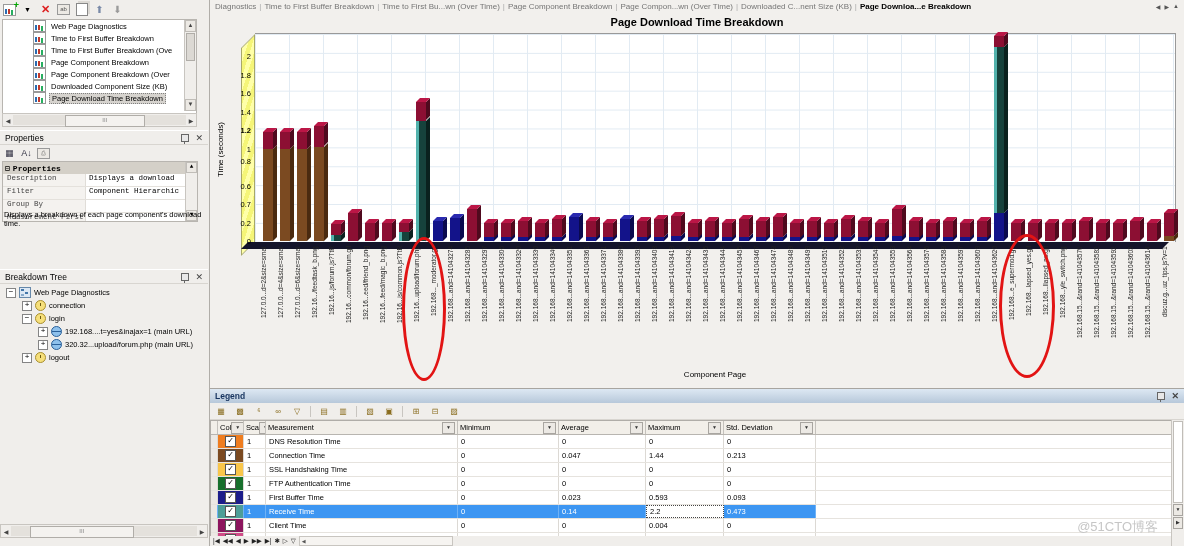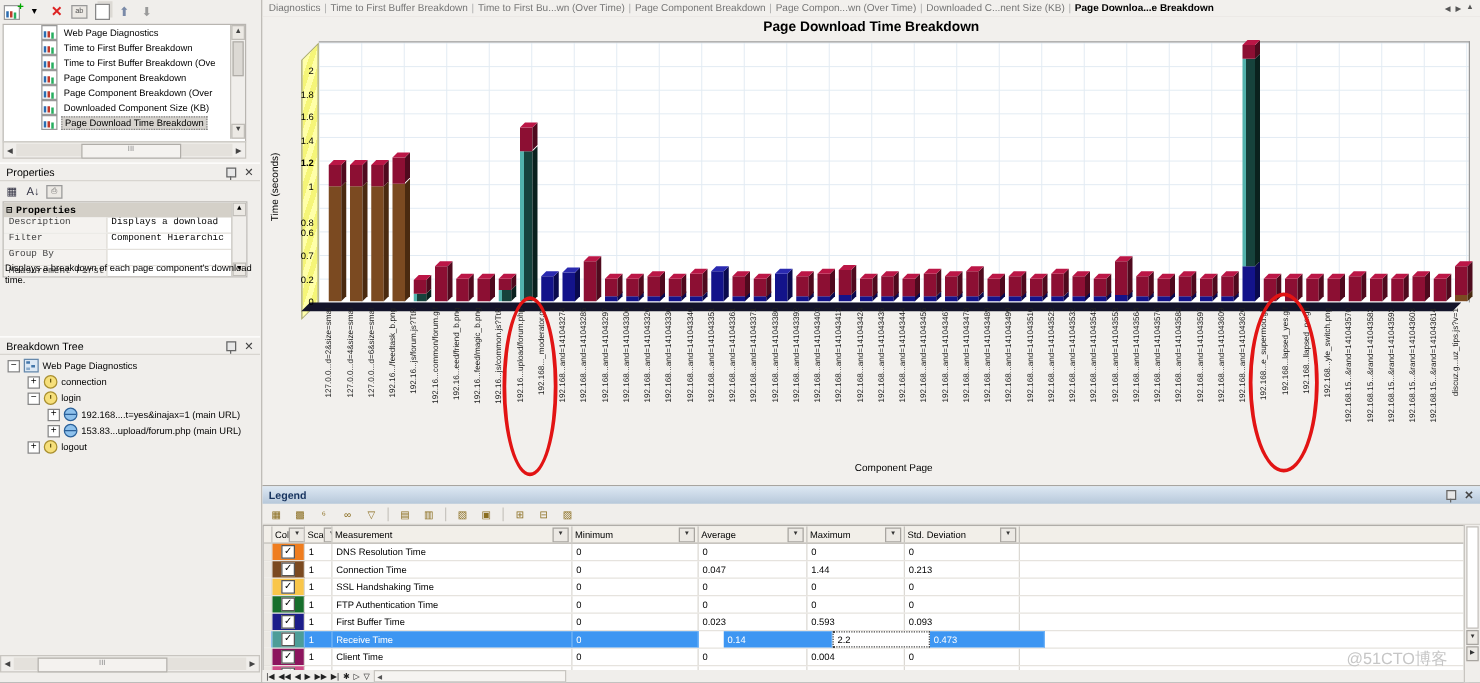--- a/index.html
+++ b/index.html
@@ -231,21 +231,21 @@
           <span>login</span>
         </div>
         <div class="bt-row" style="padding-left: 36px;">
           <span class="exp">+</span>
           <span class="icon-globe"></span>
           <span>192.168....t=yes&amp;inajax=1 (main URL)</span>
         </div>
         <div class="bt-row" style="padding-left: 36px;">
           <span class="exp">+</span>
           <span class="icon-globe"></span>
-          <span>153.83...upload/forum.php (main URL)</span>
+          <span>320.32...upload/forum.php (main URL)</span>
         </div>
         <div class="bt-row" style="padding-left: 20px;">
           <span class="exp">+</span>
           <span class="icon-clock"></span>
           <span>logout</span>
         </div>
       </div>
 
     <div class="hsb" style="left:0;top:524px;width:206px;">
       <span class="btn">◀</span>
@@ -284,21 +284,21 @@
       <div class="ylab">Time (seconds)</div>
       <div class="plot" id="plot">
         <div class="wall"></div>
         <div class="floor"></div>
       </div>
       <div id="yticks">
           <div class="ytick" style="top: 224px;">0</div>
           <div class="ytick" style="top: 205.52px;">0.2</div>
           <div class="ytick" style="top: 187.04px;">0.7</div>
           <div class="ytick" style="top: 168.56px;">0.6</div>
-          <div class="ytick" style="top: 161px;">0.8</div>
+          <div class="ytick" style="top: 144px;">0.8</div>
           <div class="ytick" style="top: 131.6px;">1</div>
           <div class="ytick" style="top: 113.12px; font-weight: bold;">1.2</div>
           <div class="ytick" style="top: 94.64px;">1.4</div>
           <div class="ytick" style="top: 76.16px;">1.6</div>
           <div class="ytick" style="top: 57.68px;">1.8</div>
           <div class="ytick" style="top: 39.2px;">2</div>
         </div>
       <div id="bars">
           <div class="bar-seg" style="left: 53px; top: 135.6px; height: 92.4px; background: rgb(123, 74, 33); z-index: 2;"></div>
           <div class="bar-side" style="left: 63px; top: 135.6px; height: 92.4px; background: rgb(74, 42, 16); z-index: 2;"></div>
@@ -720,21 +720,21 @@
               <div class="c" style="width: 92px;">0.093</div>
             </div>
             <div class="gr sel">
               <div class="c" style="width: 7px; background: rgb(236, 233, 228);"></div>
               <div class="c colcell" style="width: 26px; background: rgb(77, 157, 152);">
                 <span class="cb">✓</span>
               </div>
               <div class="c" style="width: 22px;">1</div>
               <div class="c" style="width: 192px;">Receive Time</div>
               <div class="c" style="width: 101px;">0</div>
-              <div class="c" style="width: 87px; margin-left: 20px;">0.14</div>
+              <div class="c" style="width: 87px;">0.14</div>
               <div class="c focusCell" style="width: 78px;">2.2</div>
               <div class="c" style="width: 92px;">0.473</div>
             </div>
             <div class="gr">
               <div class="c" style="width: 7px; background: rgb(236, 233, 228);"></div>
               <div class="c colcell" style="width: 26px; background: rgb(140, 21, 94);">
                 <span class="cb">✓</span>
               </div>
               <div class="c" style="width: 22px;">1</div>
               <div class="c" style="width: 192px;">Client Time</div>

